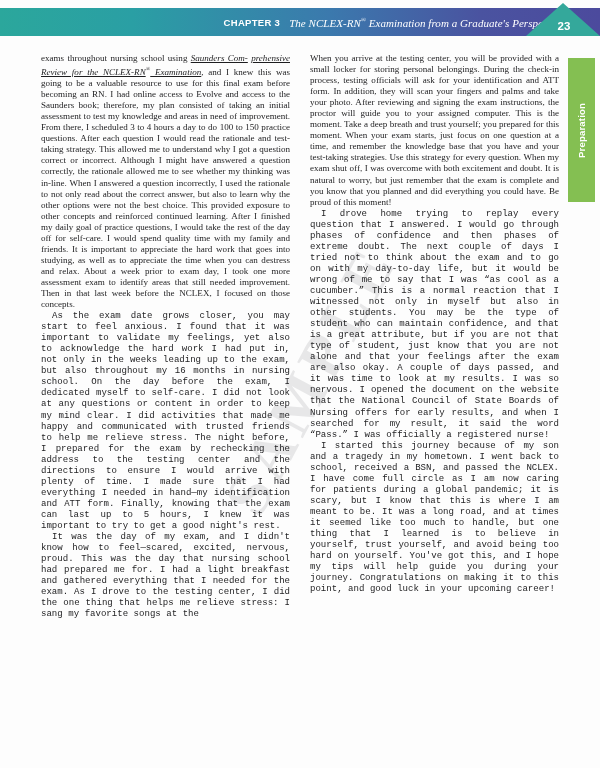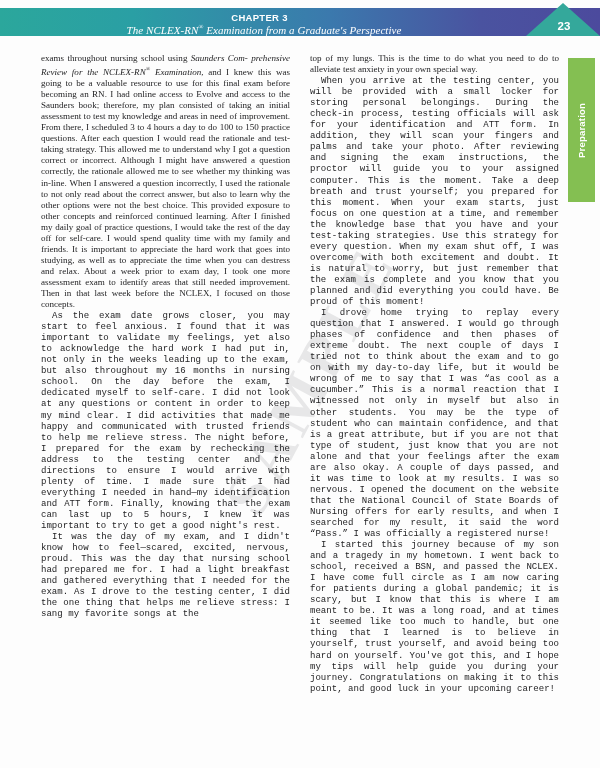--- a/index.html
+++ b/index.html
@@ -34,23 +34,22 @@
   }
   .header-inner {
     position: absolute;
     left: 0;
     top: 8px;
     width: 600px;
     height: 28px;
     display: flex;
     align-items: center;
     justify-content: flex-end;
-    padding-right: 72px;
+    padding-right: 36px;
     box-sizing: border-box;
-    flex-direction: column;
   }
   .chapter-label {
     color: #ffffff;
     font-family: "Liberation Sans", sans-serif;
     font-weight: bold;
     font-size: 9.5px;
     letter-spacing: 0.3px;
     margin-right: 9px;
     white-space: nowrap;
   }
@@ -153,20 +152,21 @@
     color: #1d1d1f;
     hyphens: manual;
     word-spacing: 0.1px;
   }
   .col p + p {
     text-indent: 11px;
     font-family: Liberation Mono, monospace;
   }
   .col p em {
     font-style: italic;
+    text-decoration: underline;
   }
   .col p sup {
     font-size: 6px;
     vertical-align: super;
   }
 </style>
 </head>
 <body>
 
 <div class="page">
@@ -191,21 +191,20 @@
 
   <div class="columns">
 
     <div class="col">
       <p><span>exams throughout nursing school using </span><em>Saunders Com-</em> <em>prehensive Review for the NCLEX-RN</em><sup>®</sup><em> Examination</em><span>, and I knew this was going to be a valuable resource to use for this final exam before becoming an RN. I had online access to Evolve and access to the Saunders book; therefore, my plan consisted of taking an initial assessment to test my knowledge and areas in need of improvement. From there, I scheduled 3 to 4 hours a day to do 100 to 150 practice questions. After each question I would read the rationale and test-taking strategy. This allowed me to understand why I got a question correct or incorrect. Although I might have answered a question correctly, the rationale allowed me to see whether my thinking was in-line. When I answered a question incorrectly, I used the rationale to not only read about the correct answer, but also to learn why the other options were not the best choice. This provided exposure to other concepts and reinforced continued learning. After I finished my daily goal of practice questions, I would take the rest of the day off for self-care. I would spend quality time with my family and friends. It is important to appreciate the hard work that goes into studying, as well as to appreciate the time when you can destress and relax. About a week prior to exam day, I took one more assessment exam to identify areas that still needed improvement. Then in that last week before the NCLEX, I focused on those concepts.</span></p>
       <p>As the exam date grows closer, you may start to feel anxious. I found that it was important to validate my feelings, yet also to acknowledge the hard work I had put in, not only in the weeks leading up to the exam, but also throughout my 16 months in nursing school. On the day before the exam, I dedicated myself to self-care. I did not look at any questions or content in order to keep my mind clear. I did activities that made me happy and communicated with trusted friends to help me relieve stress. The night before, I prepared for the exam by rechecking the address to the testing center and the directions to ensure I would arrive with plenty of time. I made sure that I had everything I needed in hand—my identification and ATT form. Finally, knowing that the exam can last up to 5 hours, I knew it was important to try to get a good night's rest.</p>
       <p>It was the day of my exam, and I didn't know how to feel—scared, excited, nervous, proud. This was the day that nursing school had prepared me for. I had a light breakfast and gathered everything that I needed for the exam. As I drove to the testing center, I did the one thing that helps me relieve stress: I sang my favorite songs at the</p>
     </div>
 
     <div class="col">
-      <p>top of my lungs. This is the time to do what you need to do to alleviate test anxiety in your own special way.</p>
       <p>When you arrive at the testing center, you will be provided with a small locker for storing personal belongings. During the check-in process, testing officials will ask for your identification and ATT form. In addition, they will scan your fingers and palms and take your photo. After reviewing and signing the exam instructions, the proctor will guide you to your assigned computer. This is the moment. Take a deep breath and trust yourself; you prepared for this moment. When your exam starts, just focus on one question at a time, and remember the knowledge base that you have and your test-taking strategies. Use this strategy for every question. When my exam shut off, I was overcome with both excitement and doubt. It is natural to worry, but just remember that the exam is complete and you know that you planned and did everything you could have. Be proud of this moment!</p>
       <p>I drove home trying to replay every question that I answered. I would go through phases of confidence and then phases of extreme doubt. The next couple of days I tried not to think about the exam and to go on with my day-to-day life, but it would be wrong of me to say that I was “as cool as a cucumber.” This is a normal reaction that I witnessed not only in myself but also in other students. You may be the type of student who can maintain confidence, and that is a great attribute, but if you are not that type of student, just know that you are not alone and that your feelings after the exam are also okay. A couple of days passed, and it was time to look at my results. I was so nervous. I opened the document on the website that the National Council of State Boards of Nursing offers for early results, and when I searched for my result, it said the word “Pass.” I was officially a registered nurse!</p>
       <p>I started this journey because of my son and a tragedy in my hometown. I went back to school, received a BSN, and passed the NCLEX. I have come full circle as I am now caring for patients during a global pandemic; it is scary, but I know that this is where I am meant to be. It was a long road, and at times it seemed like too much to handle, but one thing that I learned is to believe in yourself, trust yourself, and avoid being too hard on yourself. You've got this, and I hope my tips will help guide you during your journey. Congratulations on making it to this point, and good luck in your upcoming career!</p>
     </div>
 
   </div>
 
 </div>
 
 </body></html>

